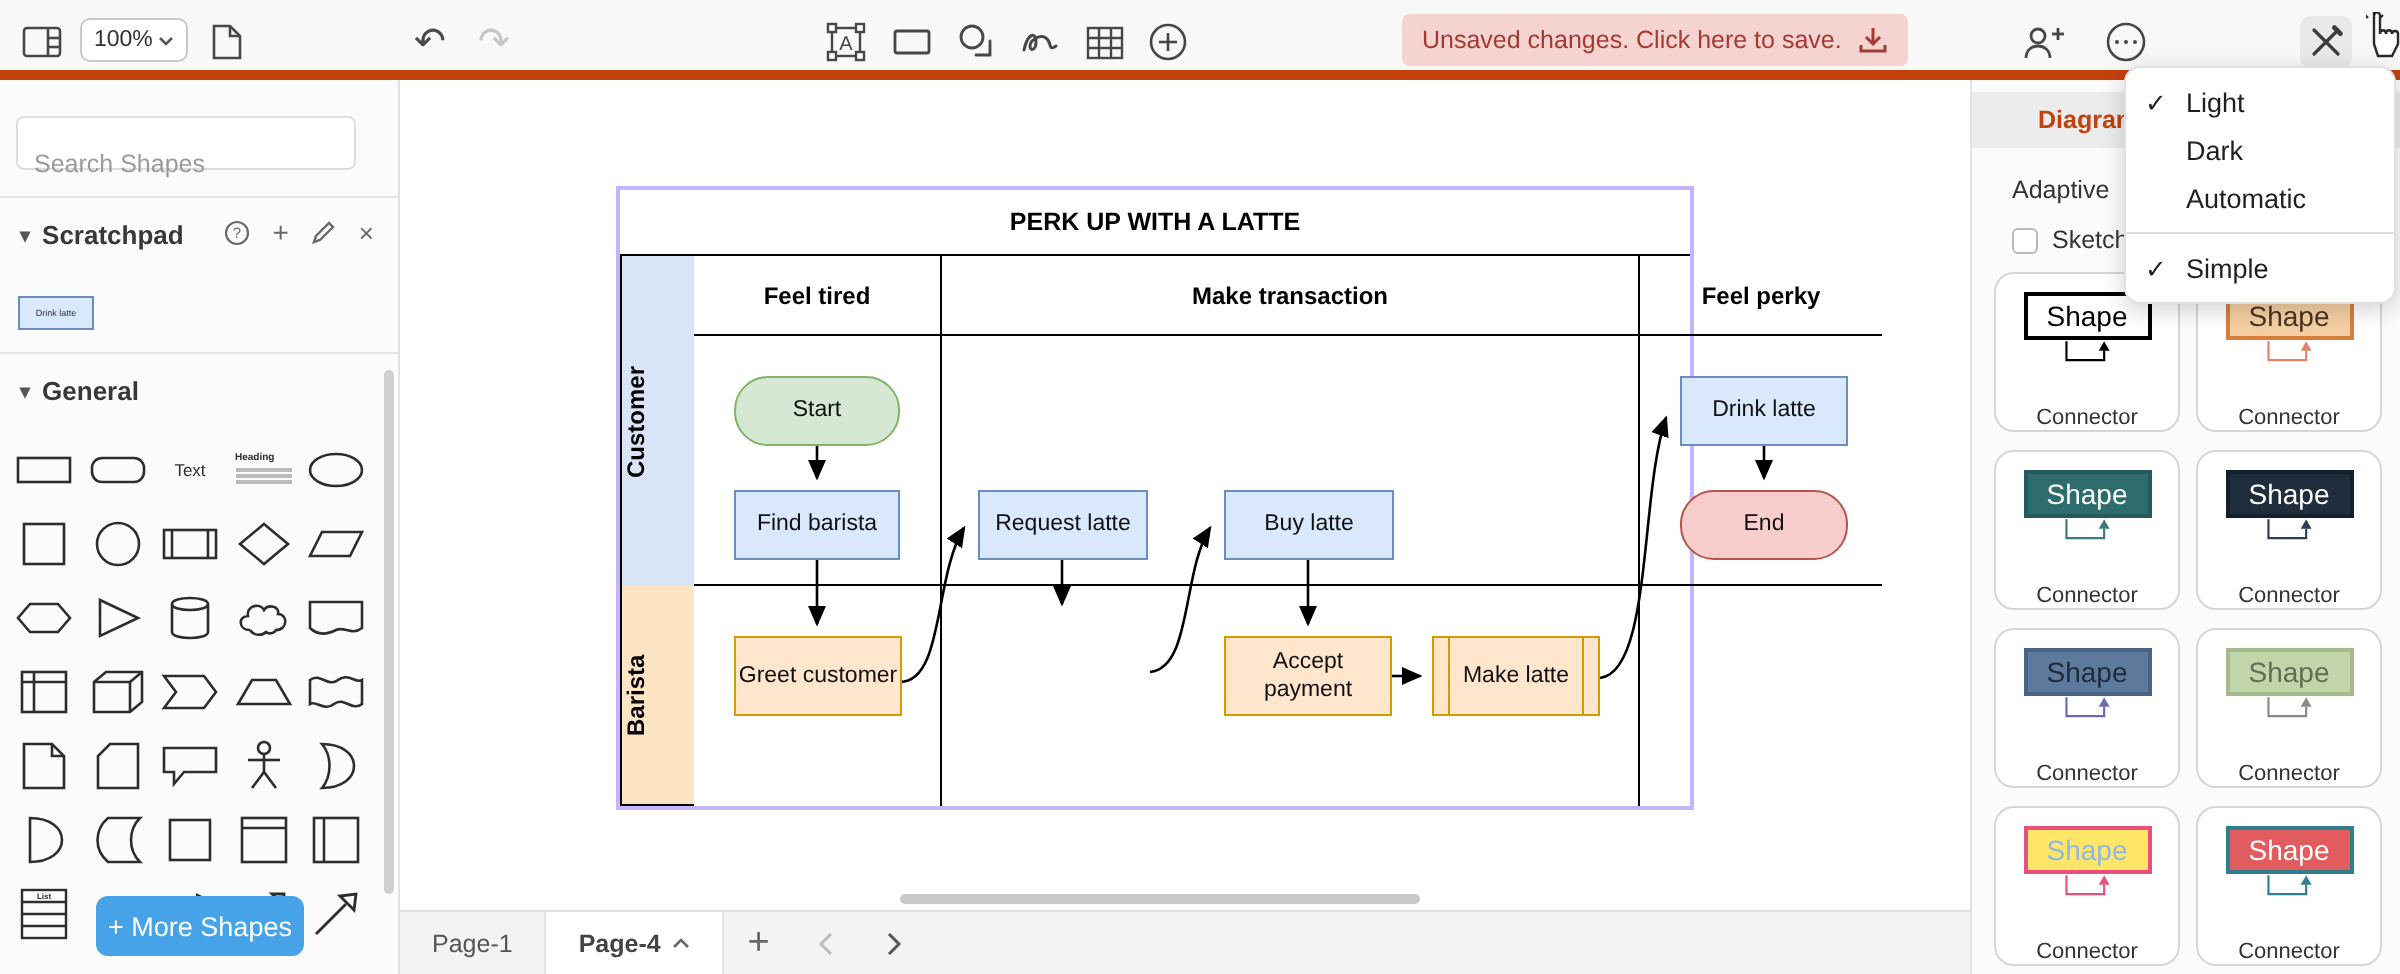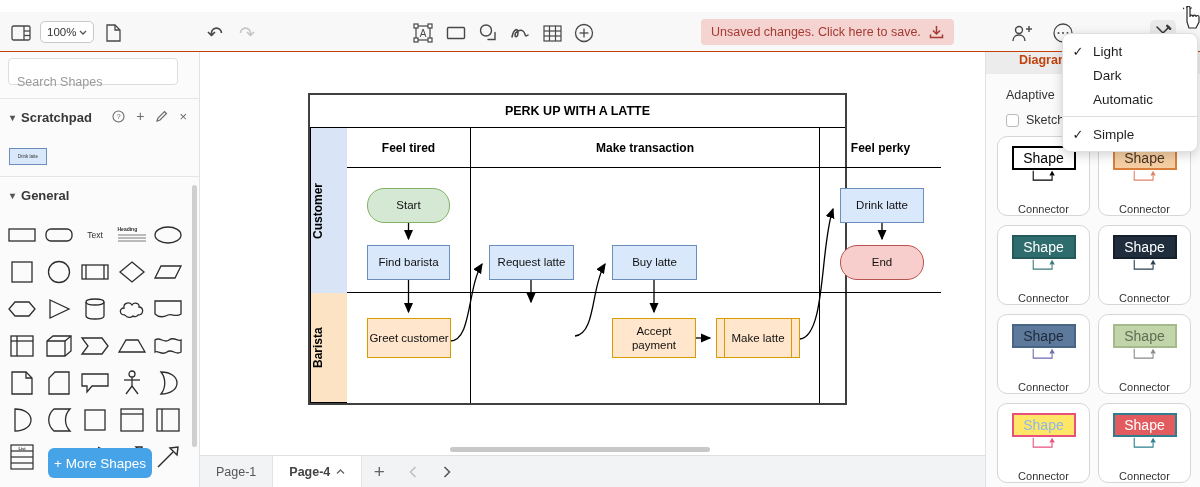--- a/index.html
+++ b/index.html
@@ -1,20 +1,20 @@
 <!DOCTYPE html>
 <html><head>
 <meta charset="utf-8">
 <style>
   * { margin:0; padding:0; box-sizing:border-box; }
   html,body { width:1200px; height:487px; overflow:hidden; font-family:"Liberation Sans", sans-serif; background:#fff; }
   .abs { position:absolute; }
 
   
-  #toolbar { position:absolute; left:0; top:12px; width:1200px; height:40px; background:#f8f8f8; border-bottom:1px solid #c2410c; z-index:20; }
+  #toolbar { position:absolute; left:0; top:0; width:1200px; height:40px; background:#f8f8f8; border-bottom:5px solid #c2410c; z-index:20; }
   .tbtn { position:absolute; top:8px; width:26px; height:26px; display:flex; align-items:center; justify-content:center; border-radius:5px; cursor:pointer; color:#474747; }
   .tbtn svg { display:block; }
   #zoom-select { position:absolute; left:40px; top:9px; width:54px; height:22px; border:1px solid #c9c9c9; border-radius:5px; background:#fff; font-size:11.5px; color:#333; display:flex; align-items:center; justify-content:space-between; padding:0 6px; cursor:pointer; }
   #banner { position:absolute; left:701px; top:7px; height:26px; background:#f4d3d0; border-radius:4px; display:flex; align-items:center; gap:8px; padding:0 10px; color:#a43a32; font-size:12.5px; cursor:pointer; }
   #theme-btn { background:#e9e9e9; }
 
   
   #theme-menu { position:absolute; left:1062px; top:33px; width:136px; background:#ffffff; border:1px solid #e0e0e0; border-radius:8px; box-shadow:0 3px 12px rgba(0,0,0,.18); z-index:50; padding:5px 0; }
   .menu-item { height:24px; display:flex; align-items:center; font-size:13.5px; color:#1f1f1f; cursor:pointer; }
   .menu-item .check { width:30px; text-align:center; font-size:13px; color:#222; }
@@ -34,21 +34,21 @@
   #shape-grid { position:absolute; left:4px; top:176px; width:182px; display:grid; grid-template-columns:repeat(5,36px); grid-auto-rows:37px; justify-content:space-between; }
   .shape-cell { display:flex; align-items:center; justify-content:center; cursor:pointer; color:#2d2d2d; }
   .shape-cell svg { display:block; }
   .tiny-label { font-size:8.5px; color:#2d2d2d; }
   .micro-label { font-size:5px; font-weight:bold; color:#2d2d2d; line-height:1.3; }
   #sb-scrollbar { position:absolute; right:2px; top:145px; width:5px; height:262px; background:#cfcfcf; border-radius:3px; }
   #more-shapes { position:absolute; left:48px; top:408px; width:104px; height:30px; background:#47a3e8; color:#fff; border:none; border-radius:6px; font-size:13.5px; font-weight:normal; cursor:pointer; font-family:"Liberation Sans",sans-serif; }
 
   
   #canvas { position:absolute; left:200px; top:40px; width:785px; height:415px; background:#ffffff; overflow:hidden; z-index:1; }
-  #lane-table { position:absolute; left:108px; top:53px; width:539px; border:2px solid #404040; background:#fff; }
+  #lane-table { position:absolute; left:108px; top:53px; width:539px; border:2px solid #c4b5fd; background:#fff; }
   #pool-title { height:33px; line-height:33px; text-align:center; font-weight:bold; font-size:12.5px; color:#000; border-bottom:1px solid #000; }
   #pool-grid { display:grid; grid-template-columns:37px 124px 349px 121px; grid-template-rows:40px 125px 110px; }
   .lane-label { writing-mode:vertical-rl; transform:rotate(180deg); text-align:center; font-weight:bold; font-size:12px; color:#000; border-right:1px solid #000; }
   #lane-customer { grid-column:1; grid-row:1/3; background:#d9e5f6; }
   #lane-barista { grid-column:1; grid-row:3; background:#fbe3c4; border-top:1px solid #000; }
   .phase-head { grid-row:1; display:flex; align-items:center; justify-content:center; font-weight:bold; font-size:12px; color:#000; border-bottom:1px solid #000; border-right:1px solid #000; }
   .phase-head:last-of-type { border-right:none; }
   .lane-cell { border-right:1px solid #000; }
   .lane-cell.last { border-right:none; }
   .lane-cell.r2 { grid-row:2; border-bottom:1px solid #000; }

